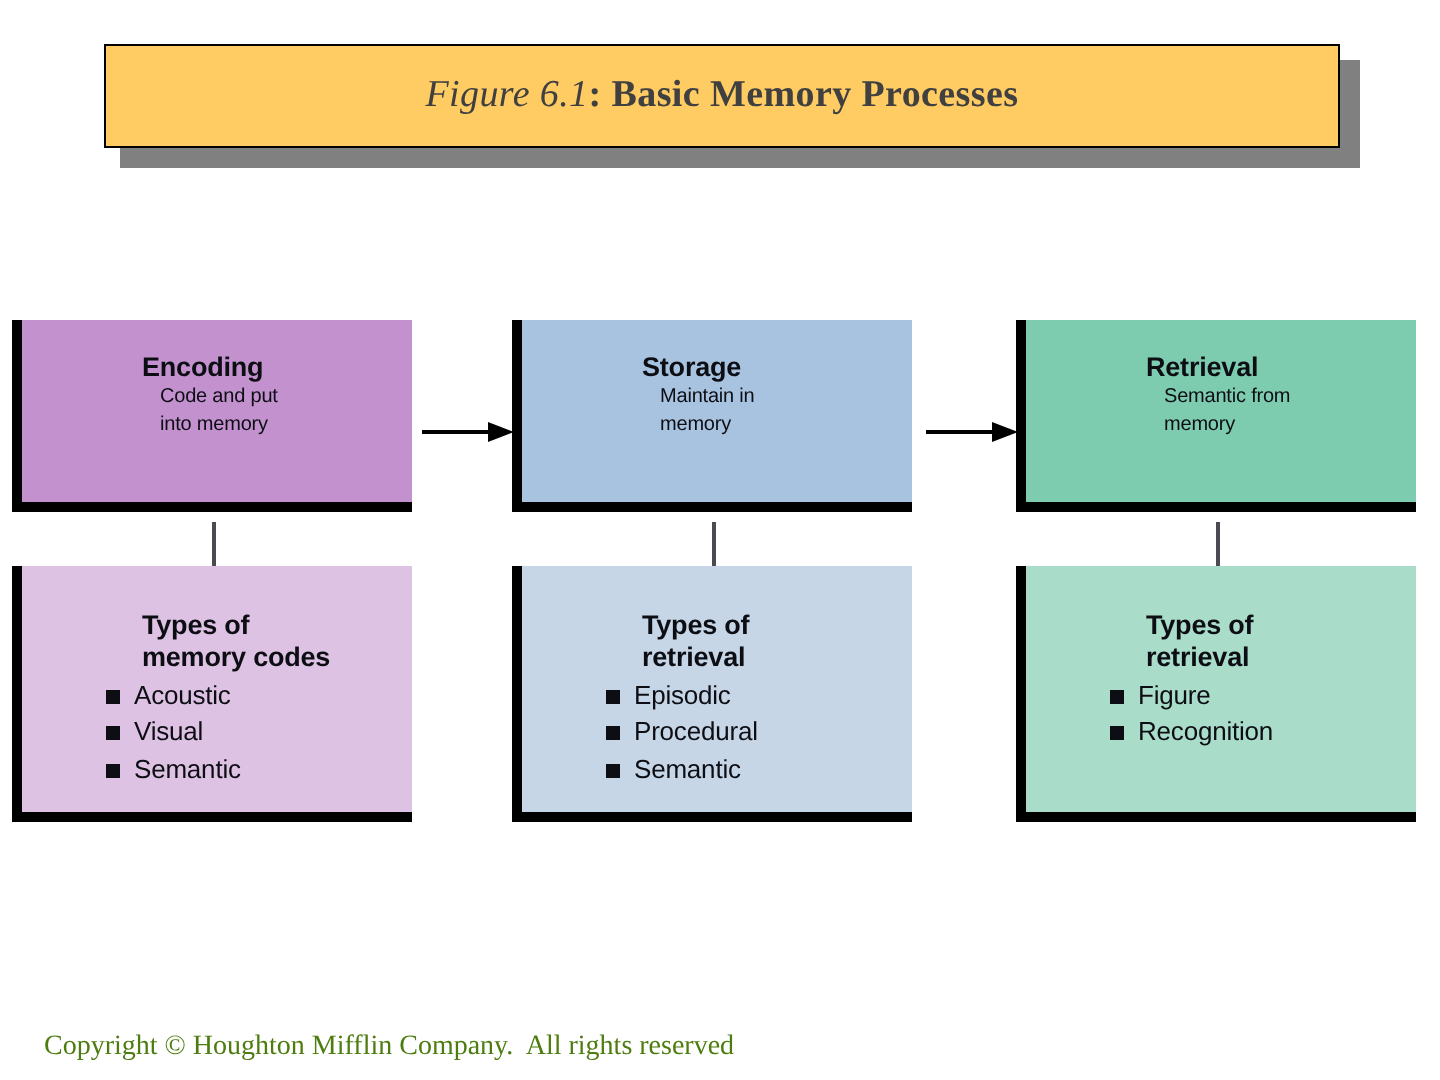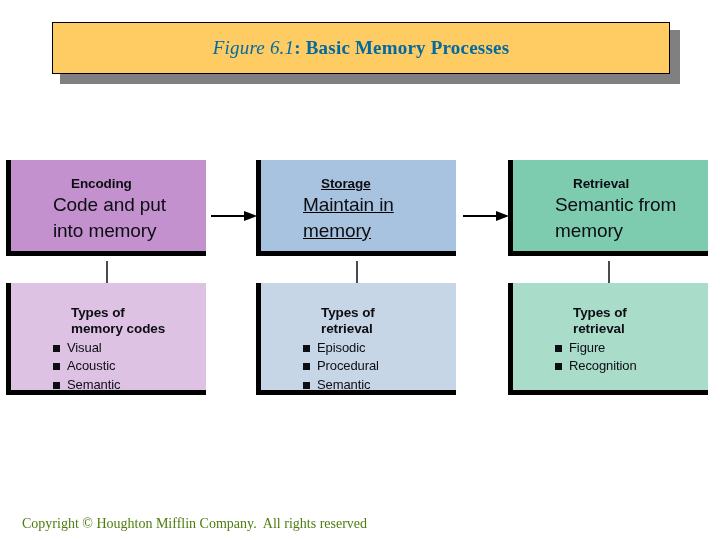--- a/index.html
+++ b/index.html
@@ -40,21 +40,21 @@
     background: #FFCB63;
     border: 1px solid #000000;
     box-sizing: border-box;
     display: flex;
     align-items: center;
     justify-content: center;
   }
   #title-text {
     font-family: "Liberation Serif", serif;
     font-size: 19px;
-    color: #0369a1;
+    color: #404040;
     white-space: nowrap;
     letter-spacing: 0.2px;
   }
   #title-text .fig {
     font-style: italic;
   }
   #title-text .rest {
     font-weight: bold;
   }
 
@@ -80,37 +80,38 @@
     position: relative;
     box-sizing: border-box;
     border-left: 5px solid #000000;
     border-bottom: 5px solid #000000;
     padding: 16px 6px 8px 42px;
   }
   .node-top {
     height: 96px;
   }
   .node-bottom {
-    height: 112px;
+    height: 128px;
     padding-top: 22px;
   }
 
   .node-title {
     font-size: 13.5px;
     font-weight: bold;
     color: #0d0d14;
     line-height: 1.22;
     letter-spacing: -0.1px;
     padding-left: 18px;
   }
   .node-sub {
-    font-size: 19px;
+    font-size: 10px;
     color: #0d0d14;
     line-height: 1.33;
     letter-spacing: -0.1px;
+    margin-left: 27px;
   }
   .node-list {
     list-style: none;
     margin: 1px 0 0 0;
     padding: 0;
   }
   .node-list li {
     font-size: 13px;
     color: #0d0d14;
     line-height: 1.42;
@@ -193,34 +194,34 @@
     <div class="node node-top" style="background:#C291CE;">
       <div class="node-title">Encoding</div>
       <div class="node-sub">Code and put</div>
       <div class="node-sub">into memory</div>
     </div>
     <div class="v-connector"></div>
     <div class="node node-bottom" style="background:#DEC2E3; margin-top:27px;">
       <div class="node-title">Types of</div>
       <div class="node-title">memory codes</div>
       <ul class="node-list">
+        <li><span class="bullet"></span><span>Acoustic</span></li>
         <li><span class="bullet"></span><span>Visual</span></li>
-        <li><span class="bullet"></span><span>Acoustic</span></li>
         <li><span class="bullet"></span><span>Semantic</span></li>
       </ul>
     </div>
   </div>
 
   <div class="arrow" id="arrow-0">
     <div class="shaft"></div>
     <div class="head"></div>
   </div>
 
   <div class="col col-1">
-    <div class="node node-top" style="background:#A8C3DF;text-decoration:underline;">
+    <div class="node node-top" style="background:#A8C3DF;">
       <div class="node-title">Storage</div>
       <div class="node-sub">Maintain in</div>
       <div class="node-sub">memory</div>
     </div>
     <div class="v-connector"></div>
     <div class="node node-bottom" style="background:#C6D6E6; margin-top:27px;">
       <div class="node-title">Types of</div>
       <div class="node-title">retrieval</div>
       <ul class="node-list">
         <li><span class="bullet"></span><span>Episodic</span></li>

